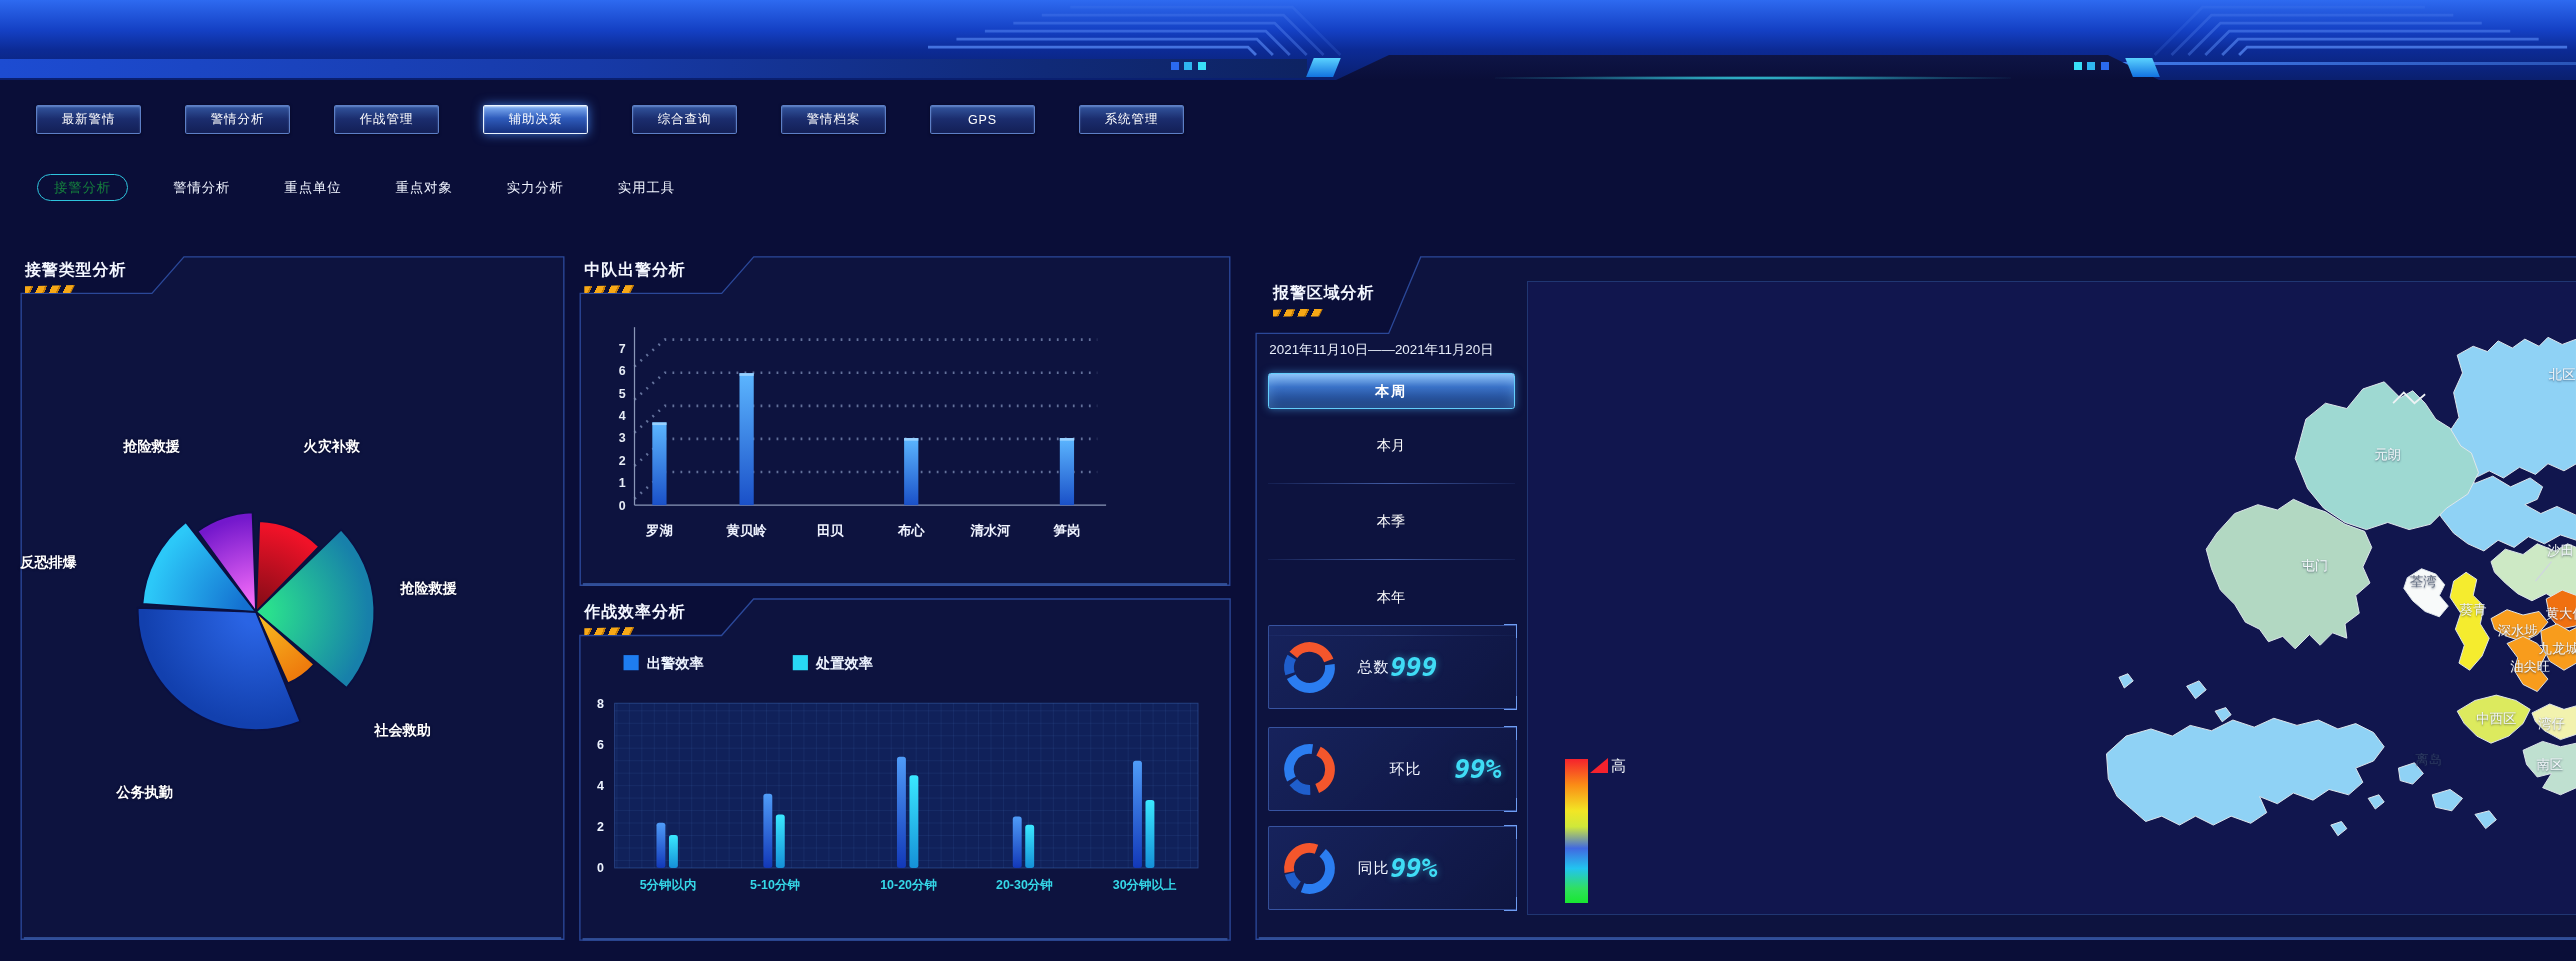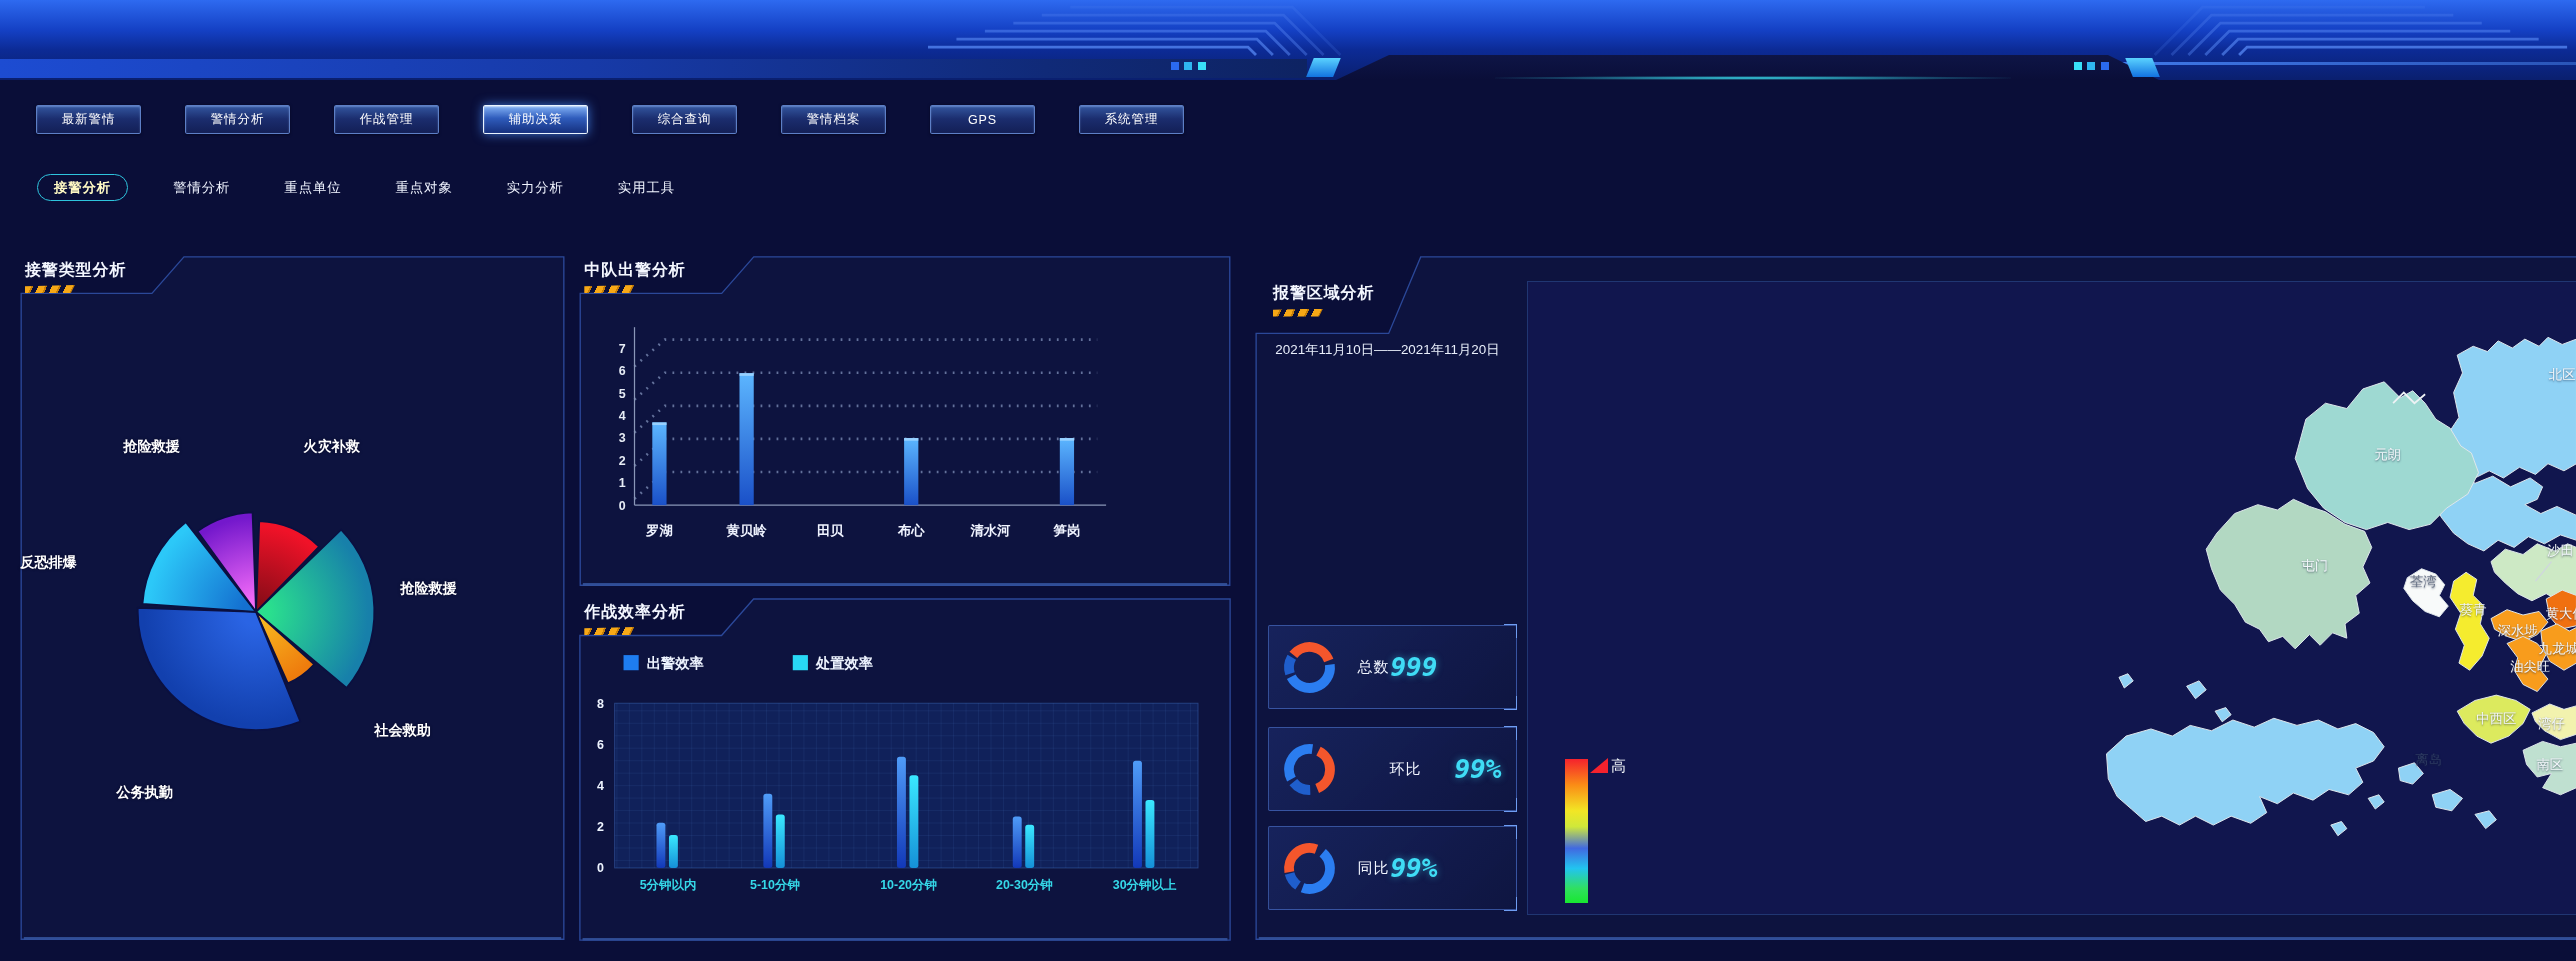--- a/index.html
+++ b/index.html
@@ -30,41 +30,41 @@
   .mainnav{position:absolute;left:36px;top:105px;display:flex;gap:44px;}
   .nav-btn{width:103px;height:27px;display:flex;align-items:center;justify-content:center;cursor:pointer;
     color:#fff;font-size:12.5px;letter-spacing:0.9px;border:0.9px solid #5d7fc6;border-radius:1.8px;
     background:linear-gradient(180deg,#33569f 0%,#1b2d6e 48%,#131f56 100%);
     box-shadow:inset 0 0.9px 1.8px rgba(160,195,255,.45),0 0.9px 2.7px rgba(0,0,20,.6);}
   .nav-btn.active{border:0.9px solid #e9f4ff;
     background:linear-gradient(180deg,#83b2f6 0%,#2f5cbc 45%,#15307e 100%);
     box-shadow:0 0 10.7px rgba(70,140,250,.8),inset 0 0.9px 1.8px rgba(255,255,255,.6);}
   .subnav{position:absolute;left:37px;top:174px;display:flex;align-items:center;gap:36px;}
   .sub-item{color:#f0f4ff;font-size:13.4px;letter-spacing:0.9px;cursor:pointer;padding:3.6px 9px;}
-  .sub-item.active{color:#fef9c3;border:0.9px solid #2ec4dd;border-radius:13.4px;padding:3.6px 16px;font-weight:bold;}
+  .sub-item.active{color:#15803d;border:0.9px solid #2ec4dd;border-radius:13.4px;padding:3.6px 16px;}
 
   
   .panel{position:absolute;}
   .panel > svg.outline{position:absolute;left:0;top:0;}
   .ptitle{position:absolute;left:5.3px;top:3.6px;}
   .ptitle span{color:#f4f7ff;font-size:16px;font-weight:bold;letter-spacing:0.9px;}
   .stripes{display:block;margin-top:4.5px;width:50px;height:8px;
     background:repeating-linear-gradient(115deg,#f7a816 0 6.2px,#c87f08 6.2px 8px,rgba(0,0,0,0) 8px 12.5px);
     clip-path:polygon(0 15%,100% 0,92% 100%,0 100%);}
   #panel-pie{left:19.6px;top:256px;width:545px;height:685px;}
   #panel-squad{left:579px;top:256px;width:604px;height:331px;}
   #panel-eff{left:579px;top:598px;width:652px;height:344px;}
   #panel-region{left:1255px;top:256px;width:1326px;height:685px;}
   #panel-region .ptitle{left:18px;top:27px;}
 
   .pie-label{position:absolute;transform:translate(-50%,-50%);color:#fff;font-size:14.2px;font-weight:bold;
     text-shadow:0 0.9px 2.7px rgba(0,0,30,.9);white-space:nowrap;}
 
   
-  .r-date{position:absolute;left:9px;top:85px;width:247px;text-align:center;color:#e9effb;font-size:13.4px;}
+  .r-date{position:absolute;left:3px;top:85px;width:247px;text-align:center;color:#e9effb;font-size:13.4px;}
   .period-box{position:absolute;left:12.5px;top:117px;width:247px;}
   .period-btn{height:34px;display:flex;align-items:center;justify-content:center;color:#fff;font-size:14.2px;cursor:pointer;}
   .period-btn.active{border:0.9px solid #63cefc;border-radius:2.7px;
     background:linear-gradient(180deg,#8fc2f8 0%,#3a72c8 38%,#143473 100%);
     box-shadow:0 0 9px rgba(80,180,255,.55),inset 0 0 12.5px rgba(130,200,255,.35);
     font-weight:bold;letter-spacing:1.8px;}
   .period-sep{height:0.9px;background:linear-gradient(90deg,rgba(70,110,200,.12),rgba(100,140,230,.6),rgba(70,110,200,.12));}
   .pgap{height:19.6px;}
   .pgap2{height:20.5px;}
 
@@ -307,20 +307,36 @@
   <section class="panel" id="panel-region">
     <svg class="outline" width="1326" height="685" viewBox="0 0 1490 770">
         <path d="M1,768 L1,87 L150,87 L186,1 L1489,1 L1489,768 Z" fill="rgba(18,26,74,0.45)" stroke="#2b4899" stroke-width="1.5"></path>
         <line x1="4" y1="767" x2="1486" y2="767" stroke="#34549f" stroke-width="3" opacity="0.85"></line>
       </svg>
     <div class="ptitle">
       <span>报警区域分析</span>
       <i class="stripes"></i>
     </div>
     <div class="r-date">2021年11月10日——2021年11月20日</div>
+    <div class="period-box" id="period-box">
+        <div class="period-btn active">本周</div>
+        <div class="pgap"></div>
+        <div class="period-btn">本月</div>
+        <div class="pgap2"></div>
+        <div class="period-sep"></div>
+        <div class="pgap2"></div>
+        <div class="period-btn">本季</div>
+        <div class="pgap2"></div>
+        <div class="period-sep"></div>
+        <div class="pgap2"></div>
+        <div class="period-btn">本年</div>
+        <div class="pgap2"></div>
+        <div class="period-sep"></div>
+        <div class="pgap2"></div>
+      </div>
     <div id="stat-cards">
         <div class="stat-card" style="top: 369px;">
           <svg class="stat-donut" viewBox="0 0 64 64">
             <path d="M13.875752667045397,17.839786067509856 A23,23 0 0 1 53.61293027807589,24.13353670350962" fill="none" stroke="#f4562c" stroke-width="11"></path>
             <path d="M54.77616558105612,28.799018677918497 A23,23 0 0 1 11.50684994366754,42.441781494009575" fill="none" stroke="#2b7df0" stroke-width="11"></path>
             <path d="M10.12570012521147,39.10739087062379 A23,23 0 0 1 12.081415712957913,20.5" fill="none" stroke="#1f5ecc" stroke-width="11"></path>
           </svg>
           <span class="stat-label">总数</span>
           <span class="stat-value">999</span>
         </div>

